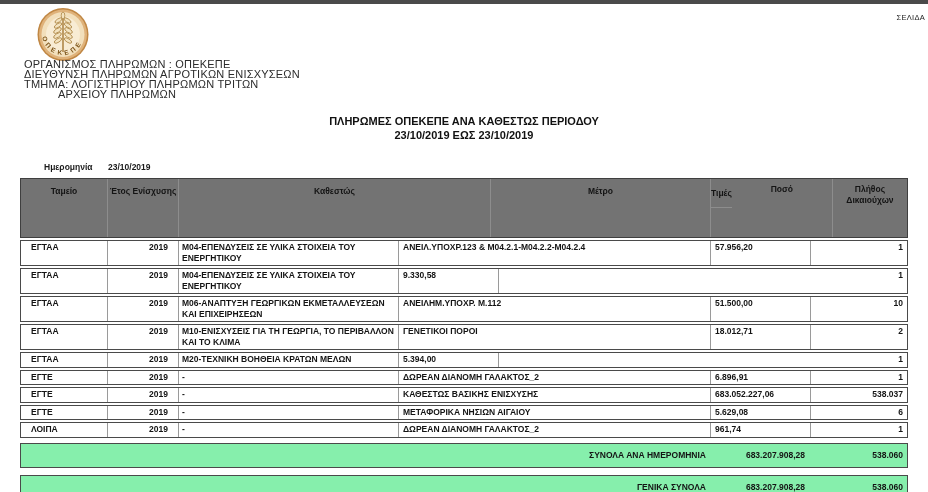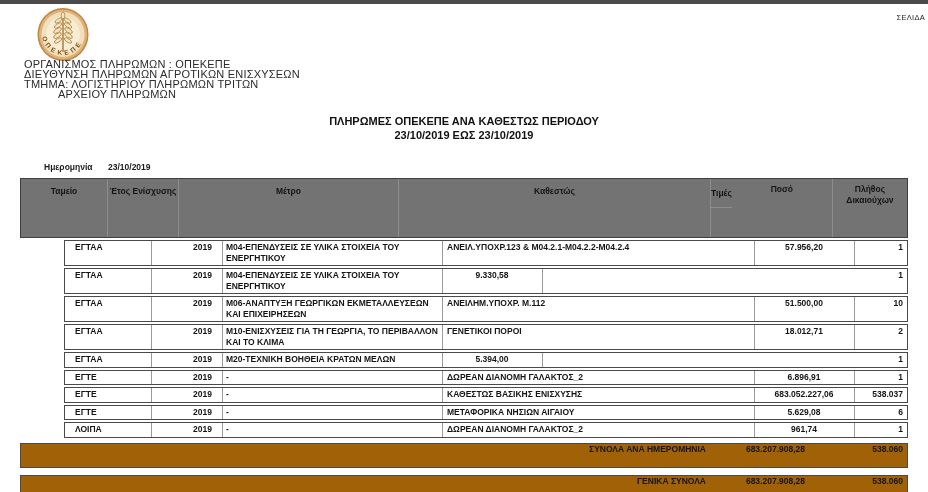--- a/index.html
+++ b/index.html
@@ -68,34 +68,33 @@
     display: flex; align-items: center; justify-content: center;
   }
   .values-sub { flex: 1; display: flex; }
   .sub-amount { width: 100px; text-align: center; padding-top: 5px; }
   .sub-count  { flex: 1; border-left: 1px solid #8d8d8d; text-align: center; padding-top: 5px; }
   .trow {
     border: 1px solid #4a4a4a;
     margin-top: 2px;
     display: flex; align-items: stretch;
     background: #fff;
-    margin-left: 44px;
   }
   .td { padding: 1px 4px 2px 4px; }
   .td-fund    { width: 86px; padding-left: 10px; }
   .td-year    { width: 71px; border-left: 1px solid #9a9a9a; text-align: right; padding-right: 10px; }
   .td-measure { width: 220px; border-left: 1px solid #9a9a9a; padding-left: 3px; }
   .td-scheme  { width: 312px; border-left: 1px solid #9a9a9a; padding-left: 4px; }
-  .td-amount  { width: 100px; border-left: 1px solid #9a9a9a; text-align: center; padding-right: 5px; }
+  .td-amount  { width: 100px; border-left: 1px solid #9a9a9a; text-align: left; padding-right: 5px; }
   .td-count   { flex: 1; border-left: 1px solid #9a9a9a; text-align: right; padding-right: 4px; }
   .total-row {
     border: 1px solid #4a4a4a;
-    display: flex; align-items: flex-start;
+    display: flex; align-items: center;
     height: 25px;
-    background: #a16207;
+    background: #86efac;
   }
   .total-row-daily { margin-top: 5px; }
   .total-row-grand { margin-top: 7px; }
   .tt-label  { width: 689px; text-align: right; padding-right: 4px; }
   .tt-amount { width: 100px; text-align: right; padding-right: 5px; }
   .tt-count  { flex: 1; text-align: right; padding-right: 4px; }
 </style>
 </head>
 <body>
 
@@ -147,22 +146,22 @@
 </div>
 
 <div class="date-line">
   <span class="date-label">Ημερομηνία</span><span>23/10/2019</span>
 </div>
 
 <div class="report-table">
   <div class="thead">
     <div class="th th-fund">Ταμείο</div>
     <div class="th th-year">Έτος Ενίσχυσης</div>
+    <div class="th th-scheme">Καθεστώς</div>
     <div class="th th-measure">Μέτρο</div>
-    <div class="th th-scheme">Καθεστώς</div>
     <div class="th th-values-group">
       <div class="values-title">Τιμές</div>
       <div class="values-sub">
         <div class="sub-amount">Ποσό</div>
         <div class="sub-count">Πλήθος Δικαιούχων</div>
       </div>
     </div>
   </div>
 
   <div>

